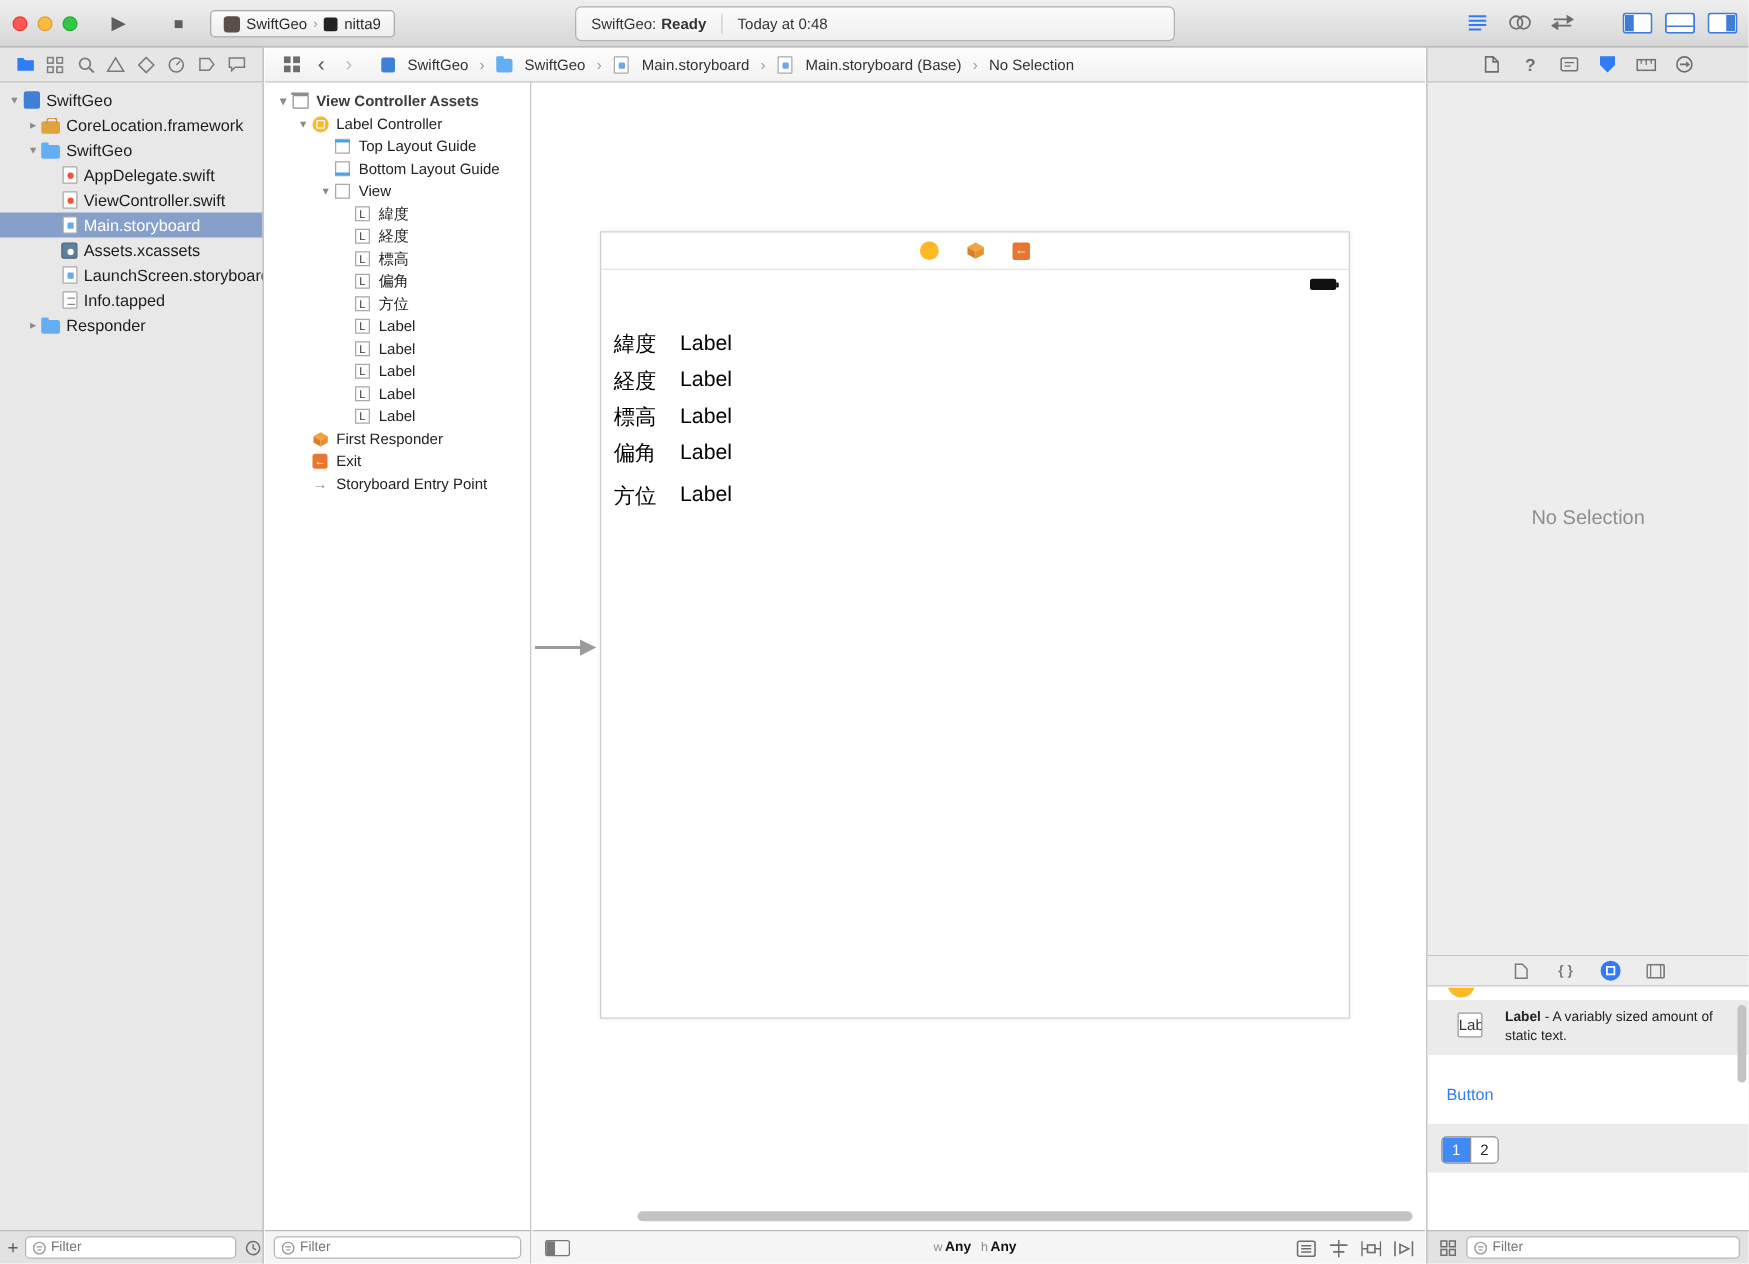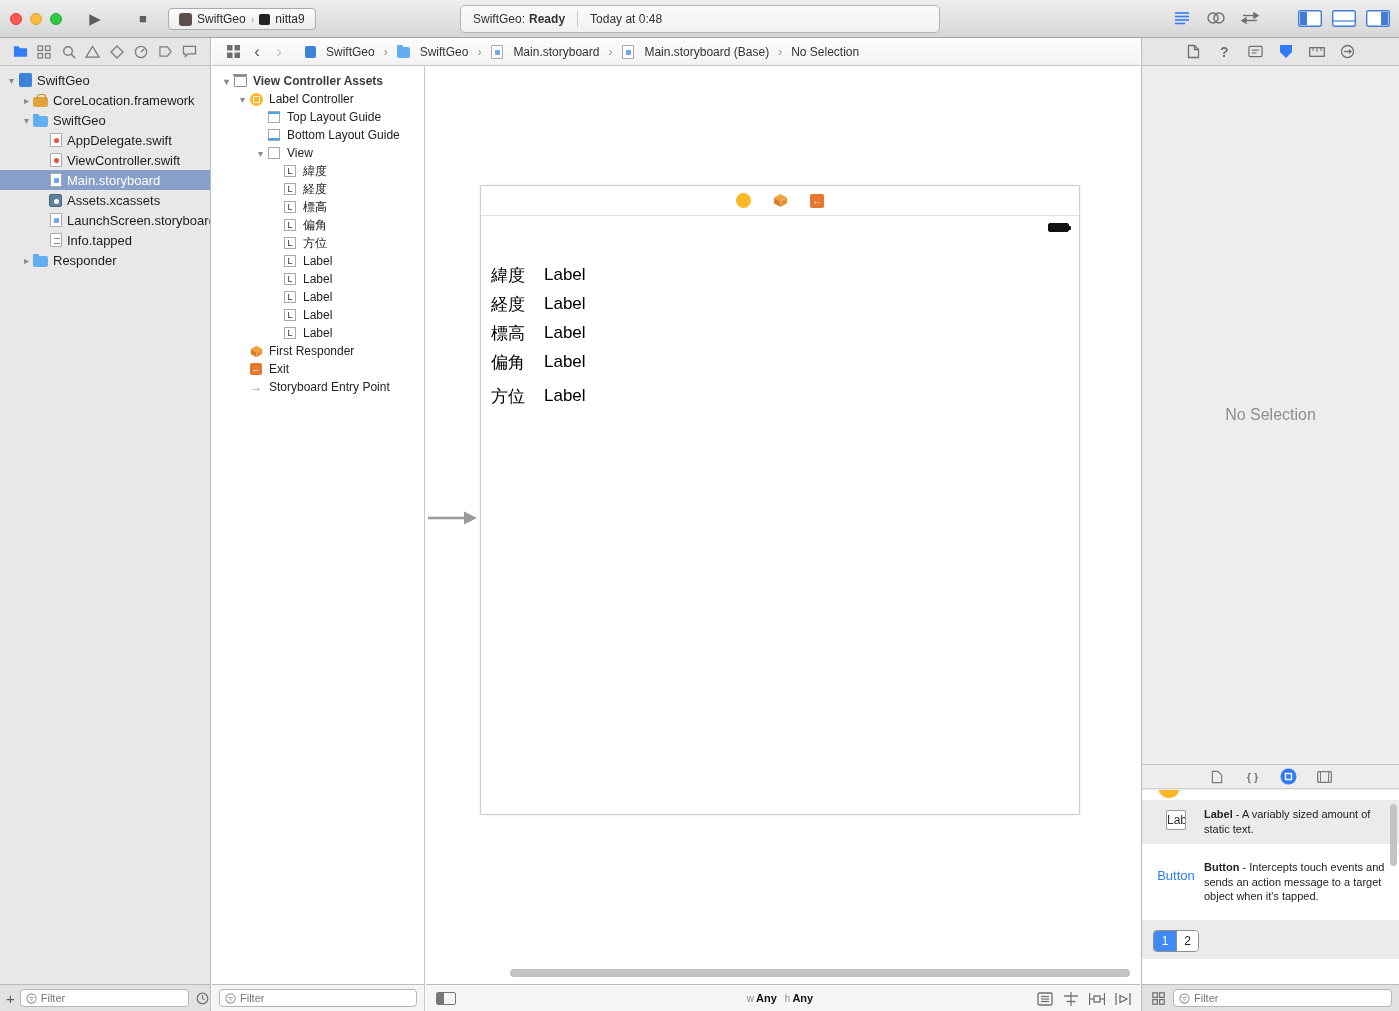--- a/index.html
+++ b/index.html
@@ -619,23 +619,20 @@
             <span class="libicon-label" style="overflow:hidden;">Label</span>
           </span>
         <span class="lib-text">
           <b>Label</b><span> - </span><span>A variably sized amount of static text.</span>
         </span>
       </div>
       <div class="lib-item" style="padding-top:16px;padding-bottom:16px;">
         <span class="lib-ico" style="padding-top:8px;">
             <span class="libicon-button">Button</span>
           </span>
-        <span class="lib-text">
-          <b>Button</b><span> - </span><span>Intercepts touch events and sends an action message to a target object when it's tapped.</span>
-        </span>
       </div>
       <div class="lib-item alt">
         <span class="lib-ico">
           <span class="libicon-seg">
             <span class="s1">1</span>
             <span class="s2">2</span>
           </span>
         </span>
       </div>
       <span class="lib-scroll"></span>

